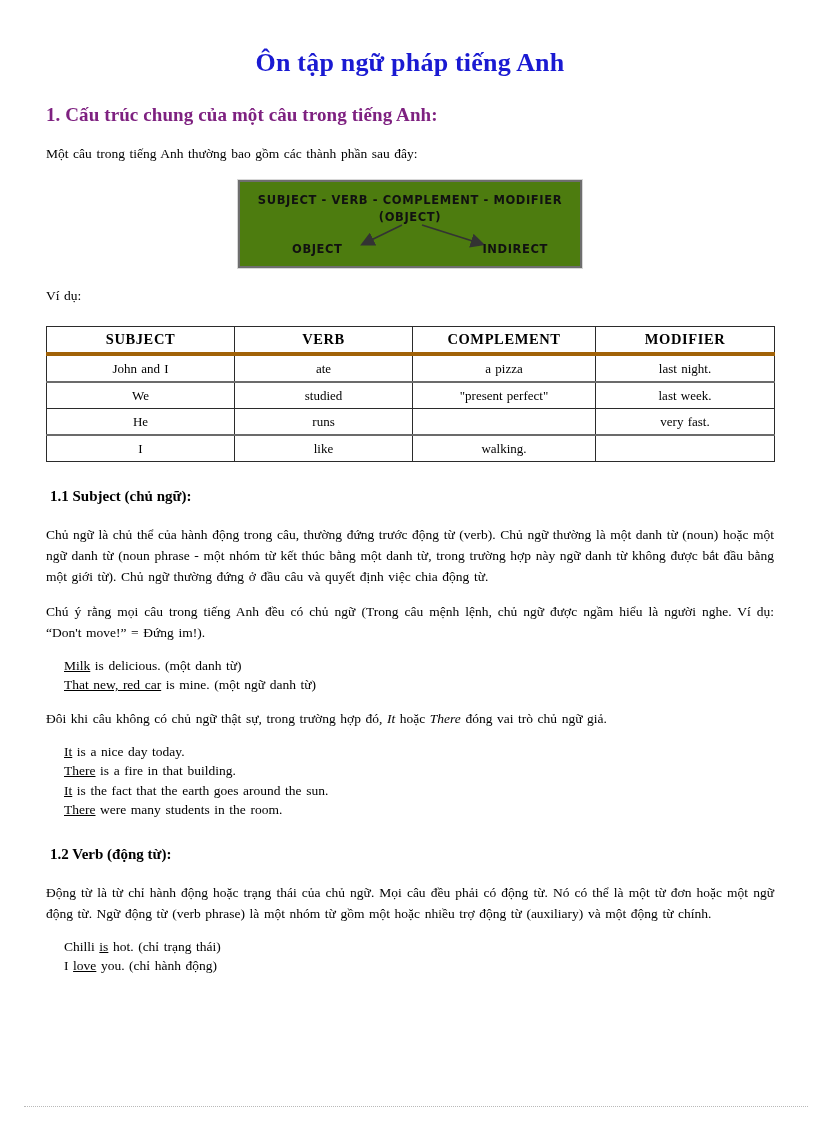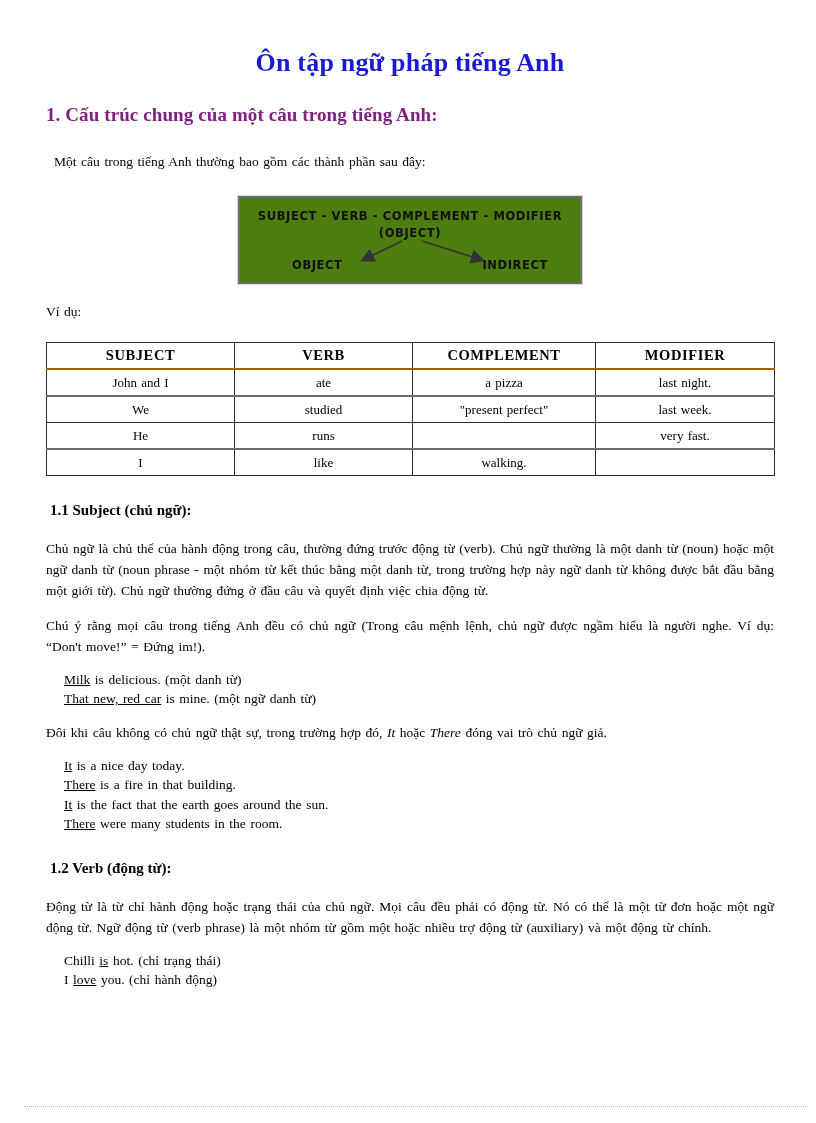--- a/index.html
+++ b/index.html
@@ -64,21 +64,21 @@
   .para {
     font-size: 13.5px;
     line-height: 1.55;
     text-align: justify;
     margin: 0;
     padding-top: 14px;
     word-spacing: 1.2px;
   }
   .lead {
     font-size: 13.5px;
-    margin: 8px;
+    margin: 0;
     padding-top: 20px;
     word-spacing: 1.2px;
   }
   .vidu {
     font-size: 13.5px;
     margin: 0;
     padding-top: 20px;
     word-spacing: 1.2px;
   }
 
@@ -161,21 +161,21 @@
     text-align: center;
     font-family: "Liberation Serif", "DejaVu Serif", serif;
     padding: 3px 4px;
     height: 19px;
     word-spacing: 1px;
   }
   table.grammar th {
     font-size: 14.5px;
     font-weight: bold;
     letter-spacing: 0.6px;
-    border-bottom: 2px solid #a16207;
+    border-bottom: 4px solid #a16207;
   }
   table.grammar td {
     font-size: 13px;
     font-weight: normal;
   }
   table.grammar tr.thick td { border-top: 2px solid #6b6b6b; text-align: center; }
   table.grammar col.c1 { width: 188px; }
   table.grammar col.c2 { width: 178px; }
   table.grammar col.c3 { width: 183px; }
   table.grammar col.c4 { width: 179px; }

